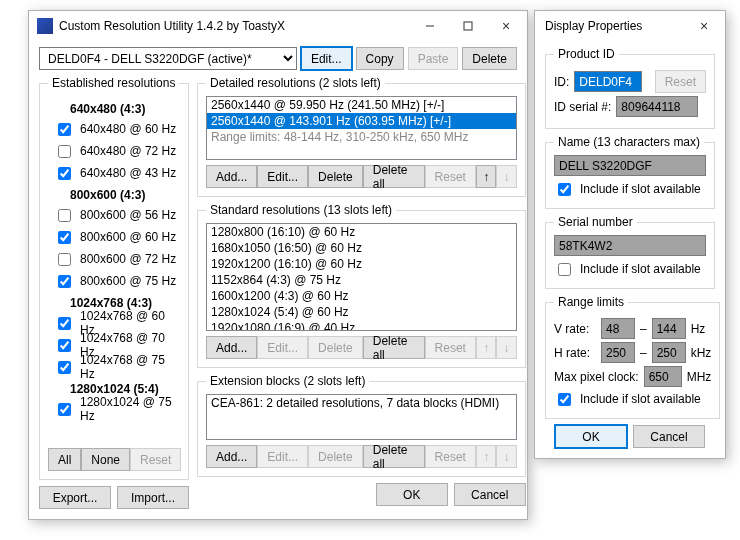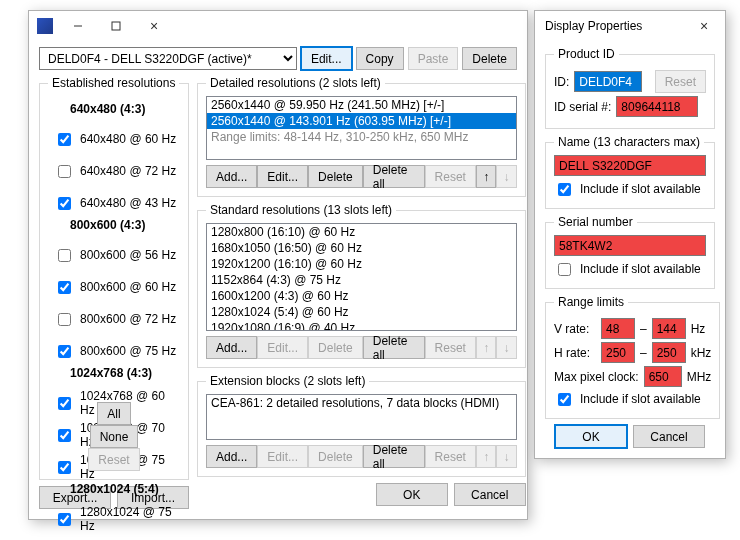--- a/index.html
+++ b/index.html
@@ -14,46 +14,47 @@
 select.mainsel { flex: 1; height: 23px; border: 1px solid #7a7a7a; background: #fff; padding: 0 4px; }
 .btn { height: 23px; padding: 0 9px; border: 1px solid #adadad; background: #e1e1e1; cursor: default; display: inline-flex; align-items: center; }
 .btn.focused { border: 1px solid #0078d7; outline: 1px solid #0078d7; background: #e5f1fb; }
 .btn.disabled { color: #a0a0a0; border-color: #d0d0d0; background: #efefef; }
 .cols { display: flex; gap: 8px; }
 .leftcol { width: 170px; }
 .rightcol { flex: 1; }
 fieldset { border: 1px solid #d8d8d8; margin: 0 0 6px 0; padding: 6px 8px 8px 8px; }
 legend { padding: 0 4px; }
 .heading { font-weight: 700; margin: 6px 0 4px 22px; }
-.cb { display: flex; align-items: center; gap: 6px; margin: 14px 0 2px 6px; height: 18px; }
+.cb { display: flex; align-items: center; gap: 6px; margin: 4px 0 2px 6px; height: 18px; }
 .cb input { width: 13px; height: 13px; }
 .listbox { border: 1px solid #828790; background: #fff; width: 100%; overflow: hidden; }
 .listbox .item { padding: 1px 4px; white-space: nowrap; }
 .listbox .item.sel { background: #0078d7; color: #ffffff; }
 .listbox .item.gray { color: #888; }
 .btnrow { display: flex; margin-top: 5px; align-items: center; }
 .spacer { flex: 1; }
 .arrow { width: 24px; height: 23px; border: 1px solid #adadad; background: #e1e1e1; display: flex; align-items: center; justify-content: center; }
 .arrow.disabled { color: #b0b0b0; border-color: #d0d0d0; background: #efefef; }
 .bottom { display: flex; gap: 6px; margin-top: 4px; }
 .win2 { left: 534px; top: 10px; width: 192px; }
 .lbl { display: inline-block; }
-.txtin { border: 1px solid #7a7a7a; height: 21px; padding: 0 4px; background: #ef4444; }
+.txtin { border: 1px solid #7a7a7a; height: 21px; padding: 0 4px; background: #a3a3a3; }
 .txtin.sel { background: #0078d7; color: #fff; }
 .fsrow { display: flex; align-items: center; gap: 5px; margin: 3px 0; }
 .win1 { left: 28px; top: 10px; width: 500px; }
 .close-x { font-size: 14px; }
 svg { display: block; }
 </style>
 </head>
 <body>
 
 <div class="window win1">
   <div class="titlebar">
     <div class="icon"></div>
+    <div class="title">Custom Resolution Utility 1.4.2 by ToastyX</div>
     <div class="winbtn">
         <svg width="10" height="10">
           <line x1="1" y1="5" x2="9" y2="5" stroke="#333"></line>
         </svg>
       </div>
     <div class="winbtn">
         <svg width="10" height="10">
           <rect x="1" y="1" width="8" height="8" fill="none" stroke="#333"></rect>
         </svg>
       </div>
@@ -120,21 +121,21 @@
               <label class="cb">
                 <input type="checkbox" checked="" style="">
                 <span>1024x768 @ 75 Hz</span>
               </label>
               <div class="heading">1280x1024 (5:4)</div>
               <label class="cb">
                 <input type="checkbox" checked="" style="">
                 <span>1280x1024 @ 75 Hz</span>
               </label>
             </div>
-          <div class="btnrow" style="position:absolute; bottom:8px; left:8px; right:8px;flex-direction:column;">
+          <div class="btnrow" style="position:absolute; bottom:8px; left:8px; right:8px;">
             <div class="btn">All</div>
             <div class="btn">None</div>
             <div class="btn disabled">Reset</div>
           </div>
         </fieldset>
         <div class="bottom">
           <div class="btn" style="width:72px;justify-content:center">Export...</div>
           <div class="btn" style="width:72px;justify-content:center">Import...</div>
         </div>
       </div>

